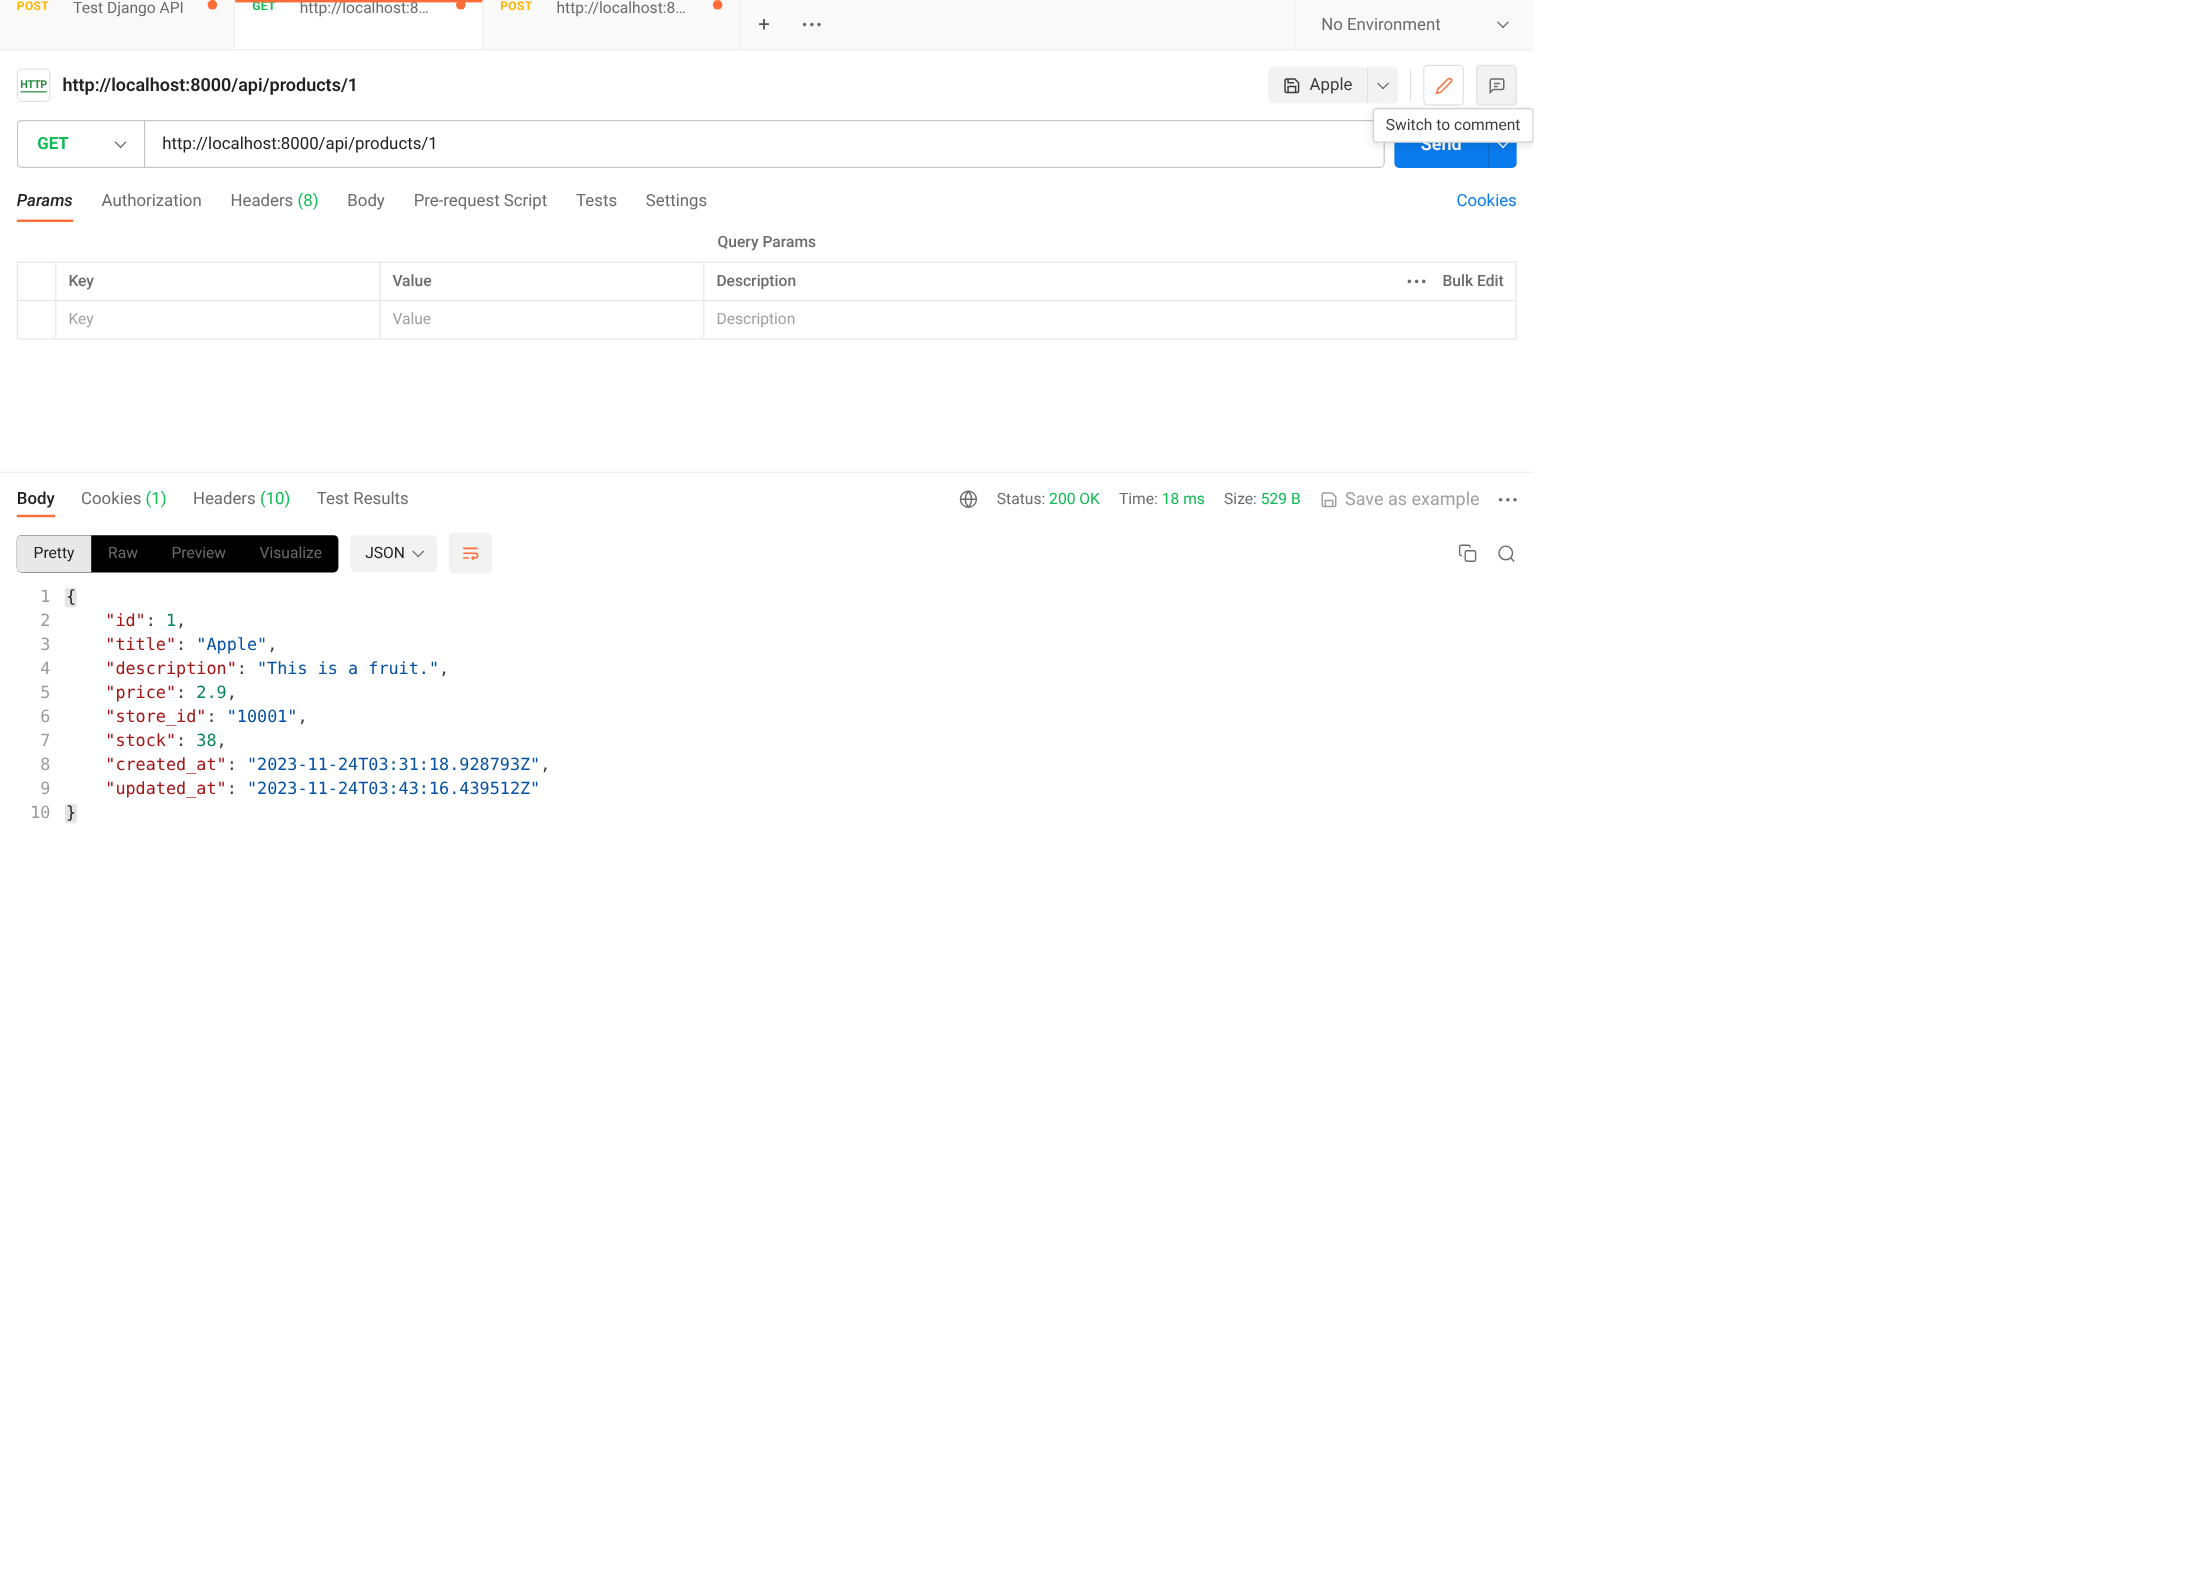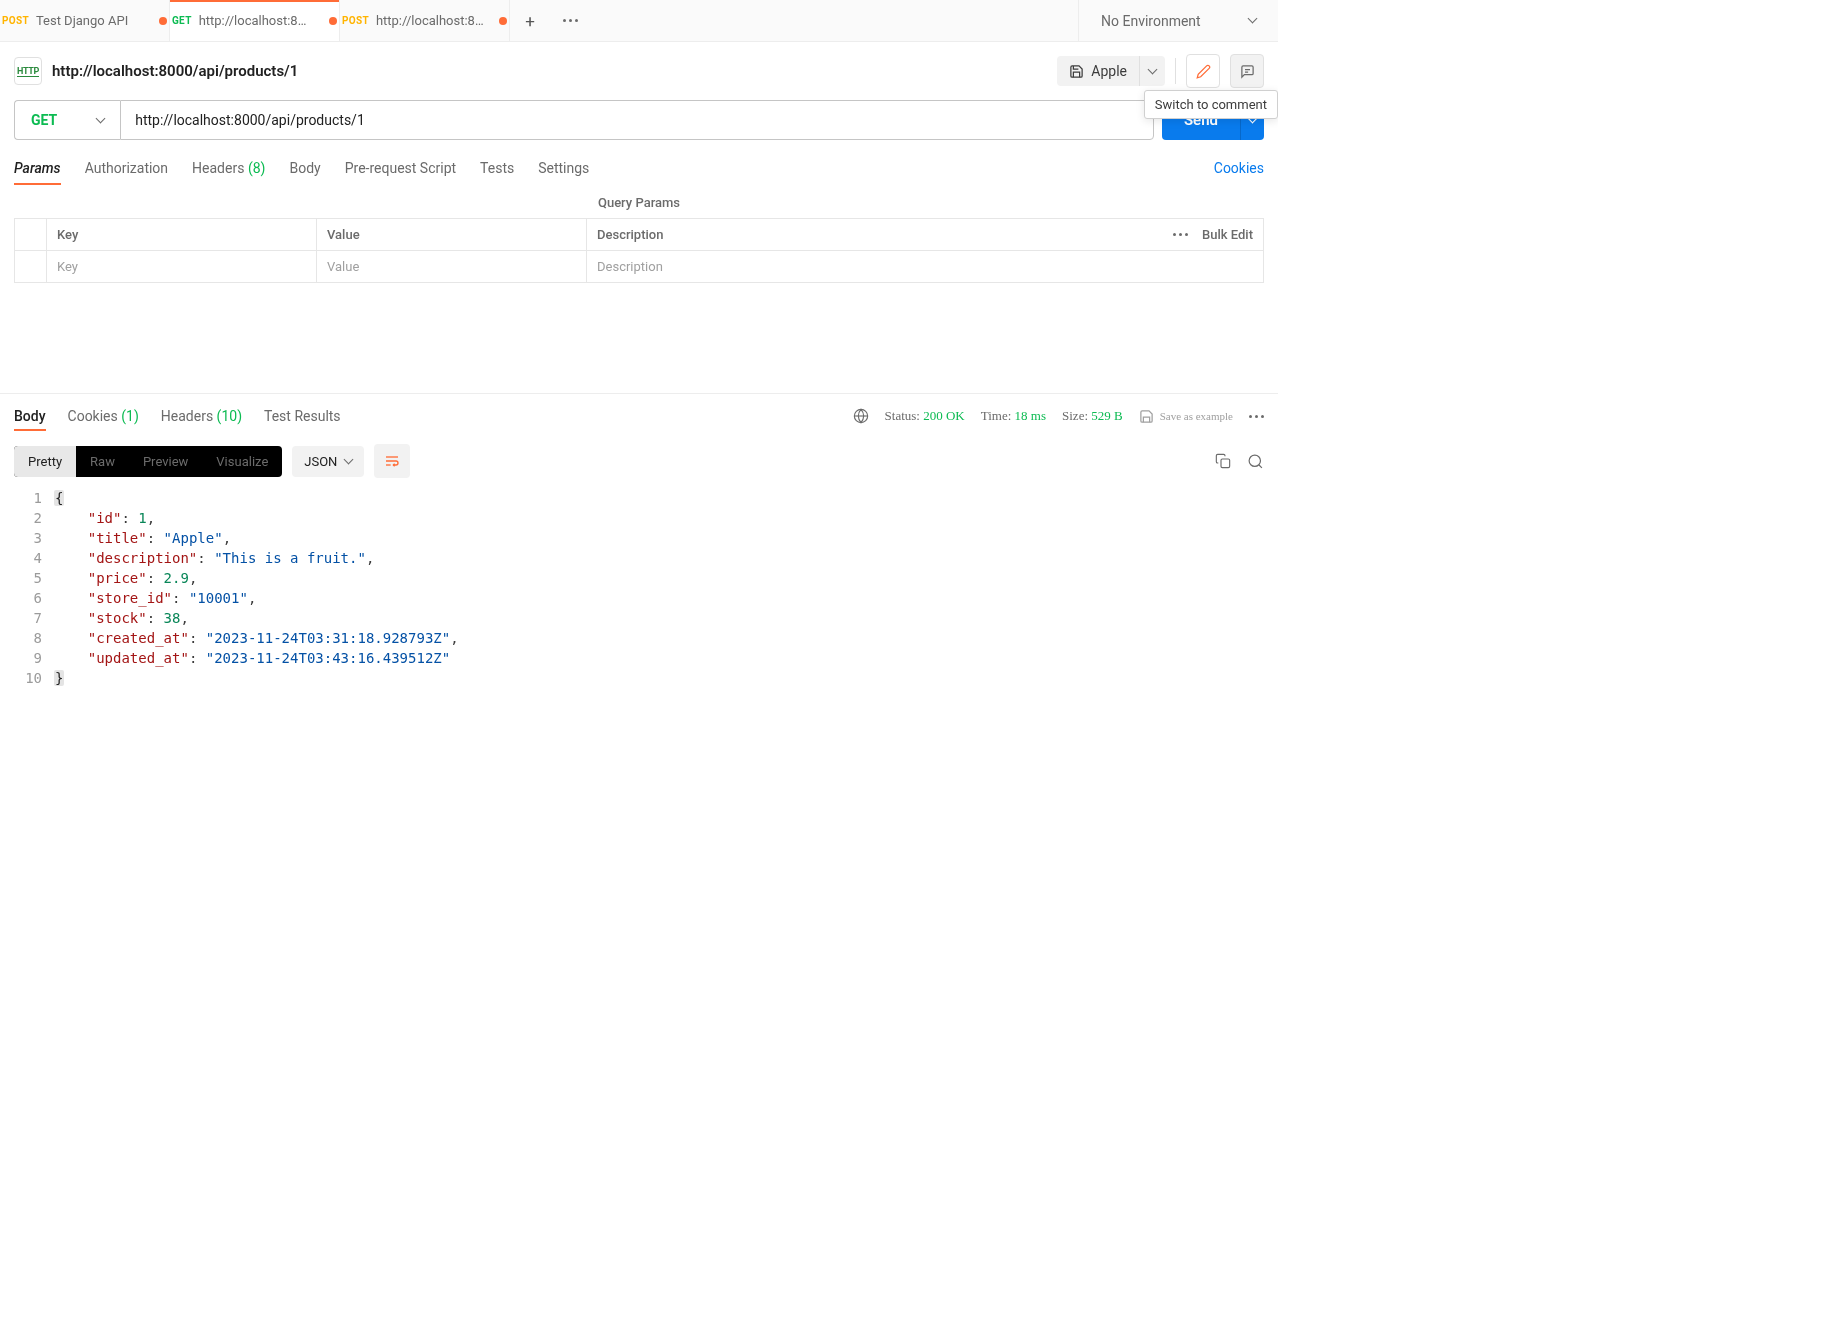--- a/index.html
+++ b/index.html
@@ -1,20 +1,20 @@
 <!DOCTYPE html>
 <html><head>
 <meta charset="utf-8">
 <style>
 * { box-sizing: border-box; margin: 0; padding: 0; }
 body { font-family: -apple-system, BlinkMacSystemFont, "Segoe UI", Roboto, sans-serif; font-size: 14px; color: #212121; background: #fff; width: 1278px; height: 922px; overflow: hidden; position: relative; }
 
 
 .tabs-row { display: flex; align-items: center; height: 42px; border-bottom: 1px solid #ededed; background: #fafafa; }
-.tab { display: flex; align-items: center; padding: 0 2px; height: 100%; border-right: 1px solid #ededed; min-width: 170px; cursor: pointer; gap: 7px; position: relative; }
+.tab { display: flex; padding: 0 14px; height: 100%; border-right: 1px solid #ededed; min-width: 170px; cursor: pointer; gap: 20px; position: relative; }
 .tab.active { background: #fff; }
 .tab.active::before { content:""; position:absolute; top:0; left:0; right:0; height:2px; background:#ff6c37; }
 .method-badge { font-size: 10px; font-weight: 700; letter-spacing: .3px; }
 .method-post { color: #ffb400; }
 .method-get { color: #0cbb52; }
 .tab-title { color: #6b6b6b; font-size: 13px; white-space: nowrap; overflow: hidden; text-overflow: ellipsis; max-width: 110px; }
 .tab.active .tab-title { color: #6b6b6b; }
 .unsaved-dot { width: 8px; height: 8px; border-radius: 50%; background: #ff6c37; margin-left: auto; }
 .tab-plus { width: 40px; display:flex; align-items:center; justify-content:center; color:#555; font-size:17px; cursor:pointer; }
 .tab-more { width: 40px; display:flex; align-items:center; justify-content:center; cursor:pointer; }
@@ -68,23 +68,23 @@
 
 .divider { height: 110px; }
 .panel-divider { border-top:1px solid #ededed; }
 
 
 .resp-tabs { display:flex; align-items:center; padding: 8px 14px; gap: 22px; }
 .resp-tab { font-size:14px; color:#6b6b6b; cursor:pointer; position:relative; padding: 6px 0; }
 .resp-tab.active { color:#212121; font-weight:500; }
 .resp-tab.active::after { content:""; position:absolute; bottom:-1px; left:0; right:0; height:2px; background:#ff6c37; }
 .resp-tab .count { color:#0cbb52; }
-.resp-meta { margin-left:auto; display:flex; align-items:center; gap:16px; color:#6b6b6b; font-size:13px;font-family:Liberation Serif, serif; }
+.resp-meta { margin-left:auto; display:flex; align-items:center; gap:16px; color:#6b6b6b; font-size:13px; }
 .resp-meta .val { color:#0cbb52; }
-.save-example { display:flex; align-items:center; gap:6px; color:#a0a0a0; cursor:pointer; font-size:11px; }
+.save-example { display:flex; align-items:center; gap:6px; color:#a0a0a0; cursor:pointer; font-size:15px; }
 .globe-ic, .disk-ic { color:#6b6b6b; }
 
 
 .body-toolbar { display:flex; align-items:center; padding: 6px 14px; gap:10px; }
 .toggle-group { display:flex; background:#000000; border-radius:4px; overflow:hidden; }
 .toggle-opt { padding: 8px 14px; font-size:13px; color:#6b6b6b; cursor:pointer; }
 .toggle-opt.active { background:#e8e8e8; color:#212121; }
 .format-select { display:flex; align-items:center; gap:8px; background:#f2f2f2; padding: 8px 12px; border-radius:4px; font-size:13px; color:#212121; cursor:pointer; }
 .wrap-btn { background:#f2f2f2; width:36px; height:34px; border-radius:4px; display:flex; align-items:center; justify-content:center; cursor:pointer; }
 .body-toolbar .right { margin-left:auto; display:flex; align-items:center; gap:16px; }

